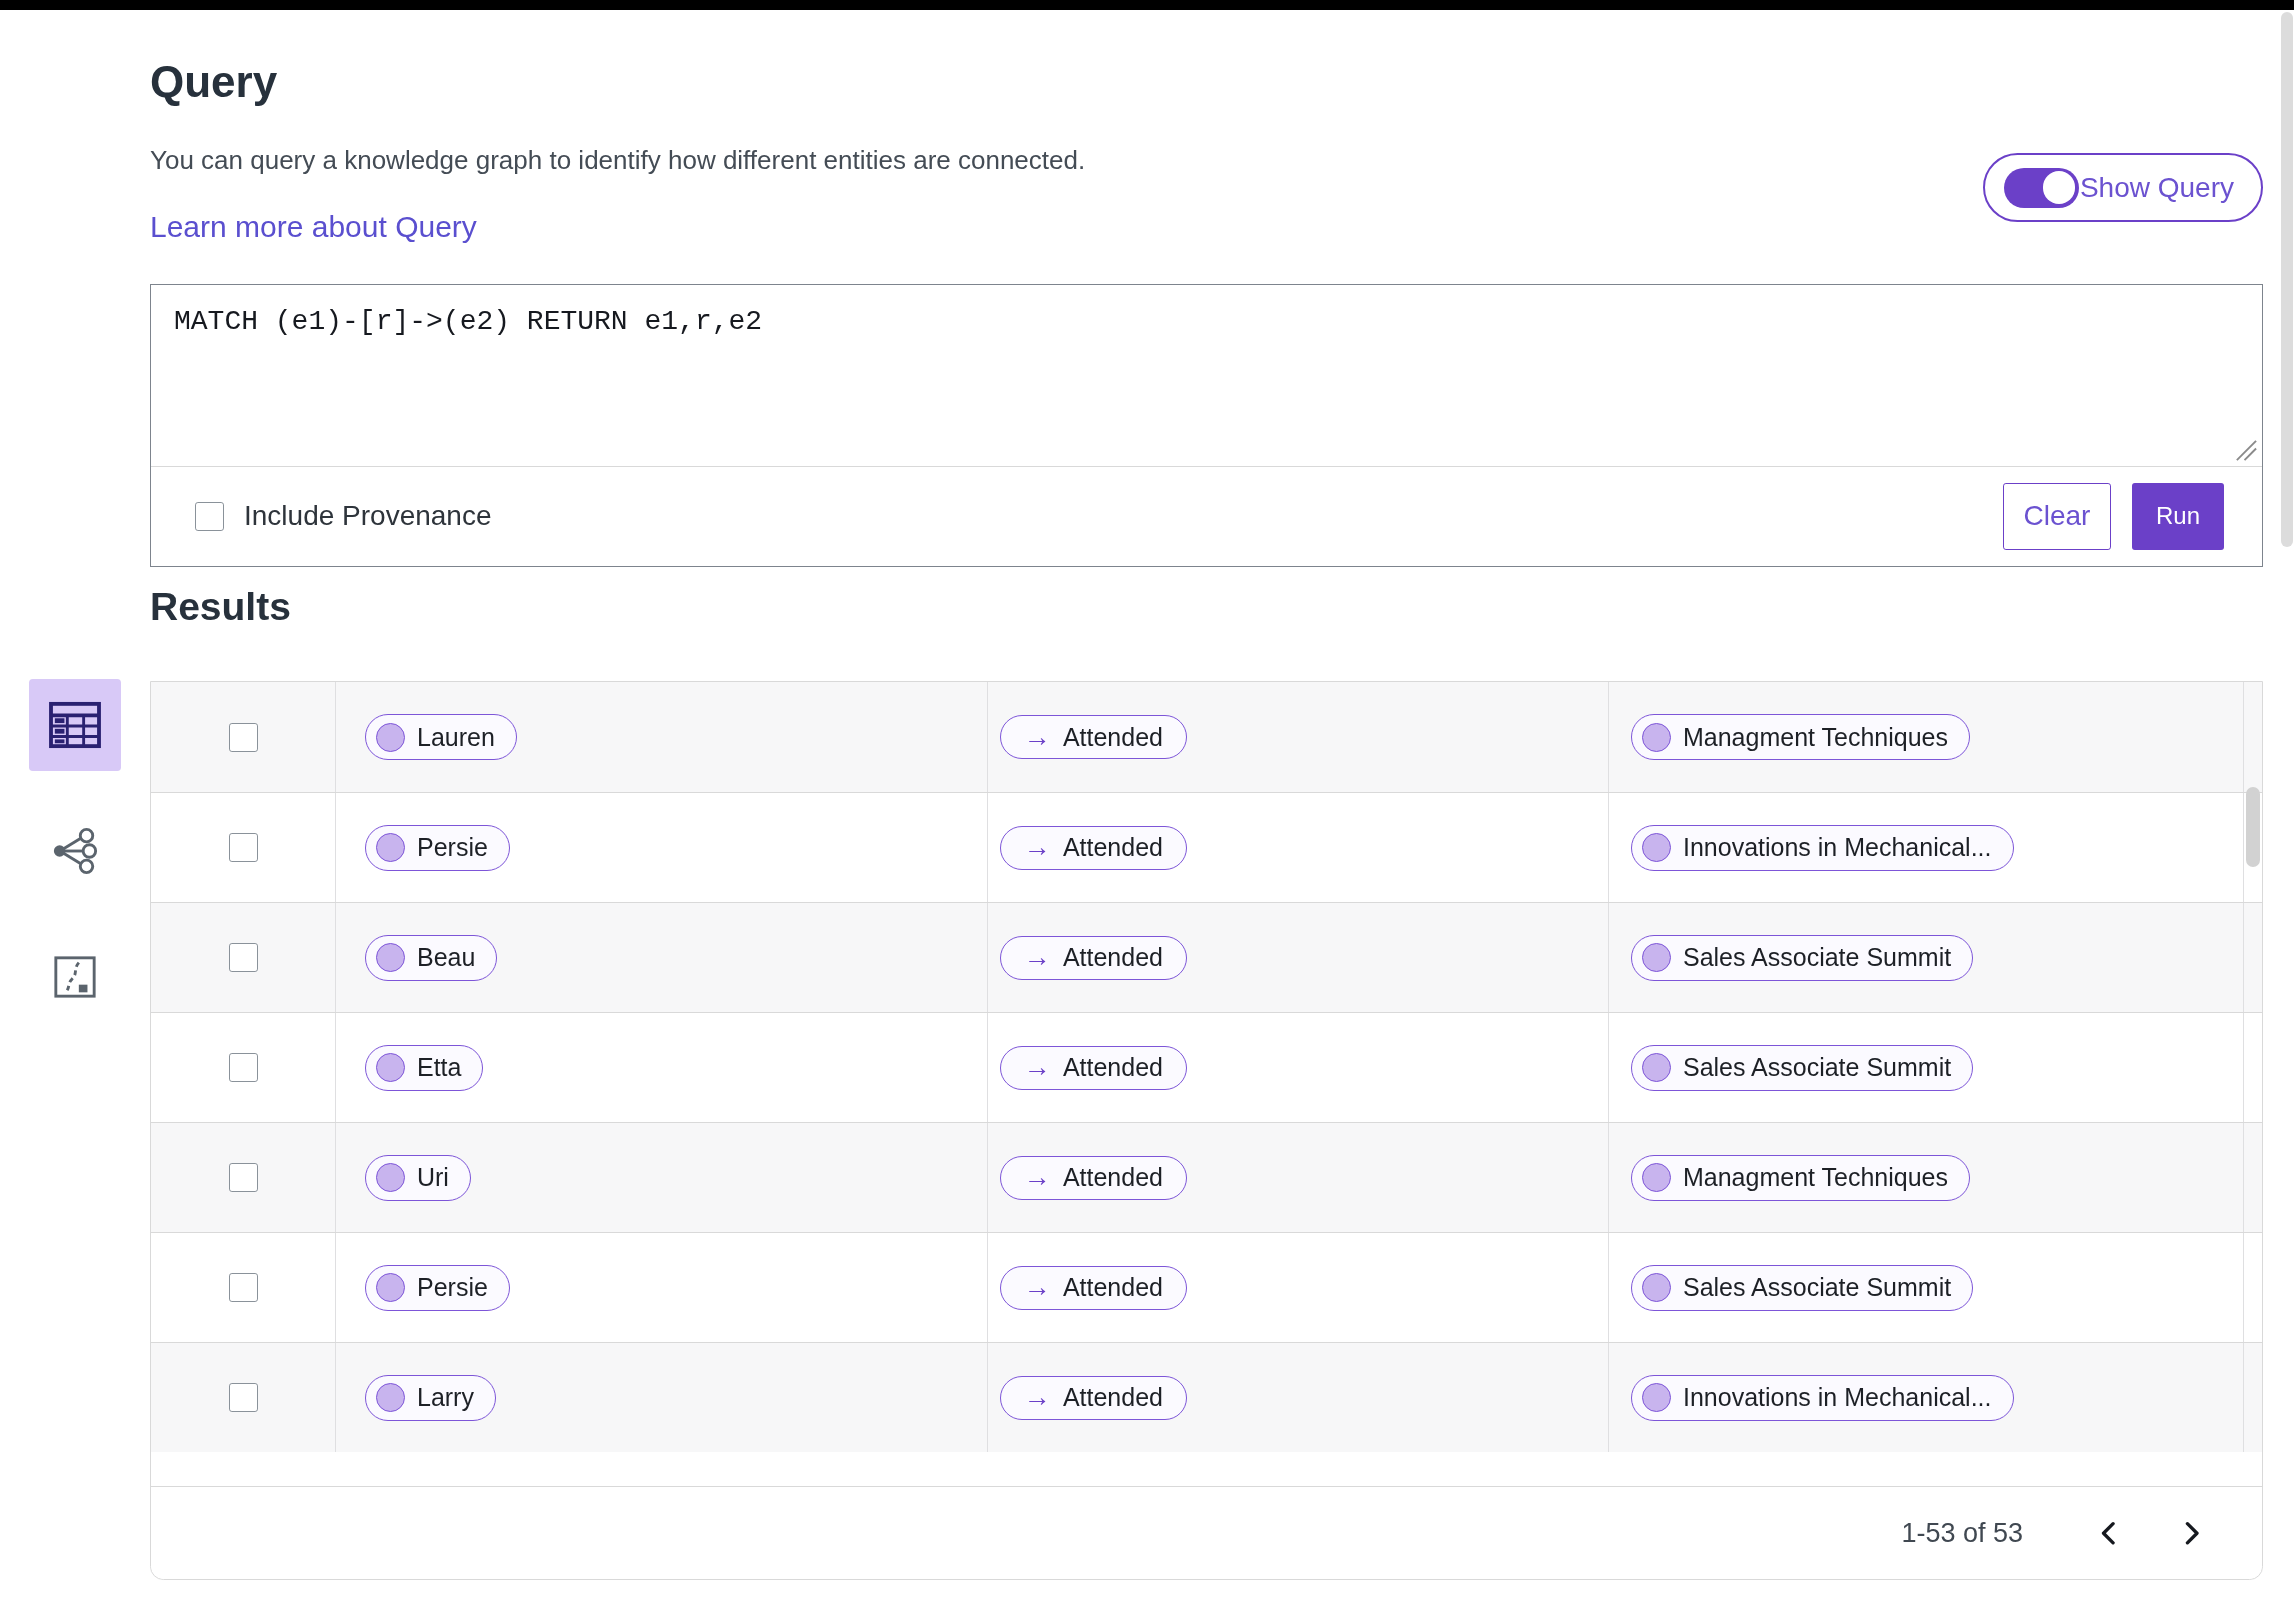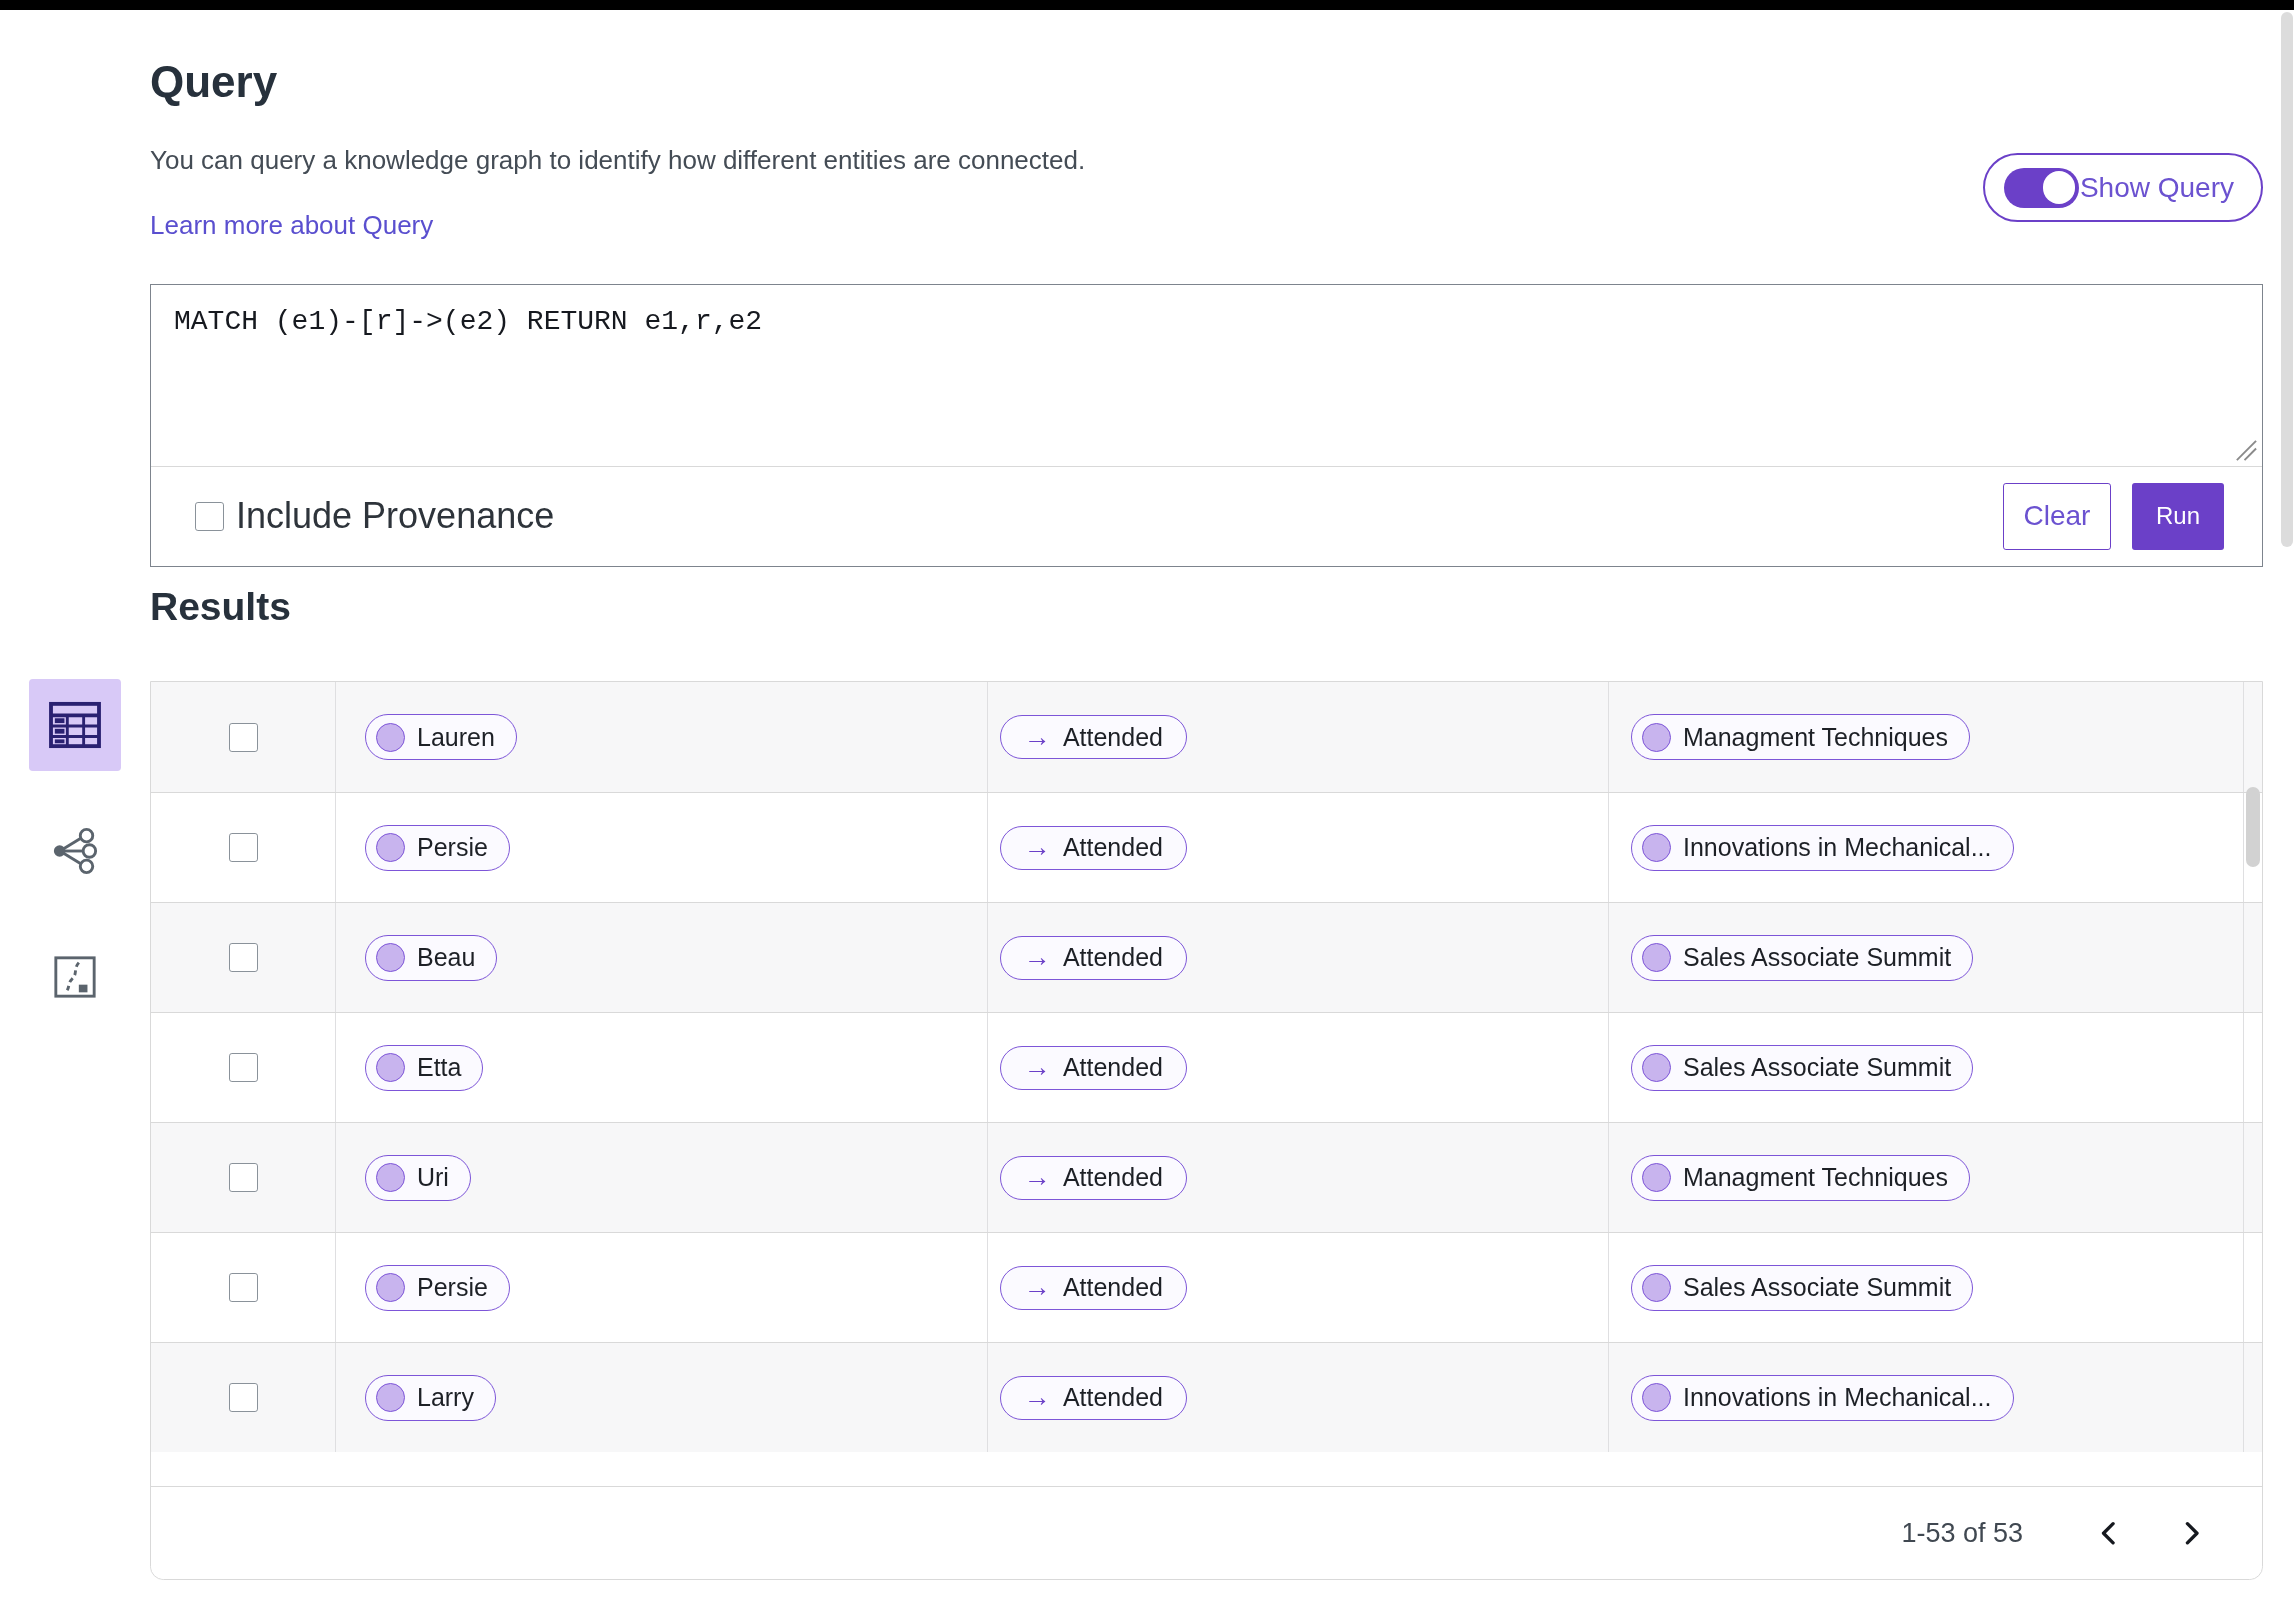--- a/index.html
+++ b/index.html
@@ -2,36 +2,36 @@
 <html><head>
 <meta charset="utf-8">
 <style>
   * { margin:0; padding:0; box-sizing:border-box; }
   html,body { width:2294px; height:1597px; background:#fff; overflow:hidden;
     font-family:"Liberation Sans", sans-serif; }
   .topbar { position:absolute; left:0; top:0; width:2294px; height:9.6px; background:#000; }
 
   .page-title { position:absolute; left:150px; top:57px; font-size:44px; font-weight:700; color:#27313c; }
   .page-desc  { position:absolute; left:150px; top:145px; font-size:26px; color:#444c55; }
-  .learn-link { position:absolute; left:150px; top:210px; font-size:26px; color:#5a4fcf; text-decoration:none; cursor:pointer; }
+  .learn-link { position:absolute; left:150px; top:210px; font-size:30px; color:#5a4fcf; text-decoration:none; cursor:pointer; }
 
   .show-query { position:absolute; right:31px; top:153px; height:69px; border:2.9px solid #6b40c8;
     border-radius:38px; display:flex; align-items:center; gap:1px; padding:0 27px 0 19px; background:#fff; cursor:pointer; }
   .toggle-track { width:75px; height:40px; border-radius:21px; background:#6b40c8; position:relative; }
   .toggle-knob  { position:absolute; right:3.8px; top:3.8px; width:32.5px; height:32.5px; border-radius:50%; background:#fff; }
   .show-query-label { font-size:28px; color:#6b52d0; }
 
   .query-panel { position:absolute; left:150px; top:284px; width:2113px; height:283px;
     border:1.9px solid #7d848d; background:#fff; }
   .query-editor { position:relative; height:182px; border-bottom:1px solid #d9d9d9; padding:21px 0 0 23px; }
   .query-code { font-family:"Liberation Mono", monospace; font-size:28px; color:#16191f; white-space:pre; }
   .resize-handle { position:absolute; right:3.8px; bottom:3.8px; }
   .query-footer { height:98px; display:flex; align-items:center; padding:0 38px 0 44px; }
   .cbx { width:29px; height:29px; border:1.9px solid #8a929a; border-radius:2.9px; background:#fff; flex:0 0 auto; cursor:pointer; }
-  .prov-label { font-size:36px; color:#2e343b; margin-left:12px; }
+  .prov-label { font-size:28px; color:#2e343b; margin-left:20px; }
   .footer-spacer { flex:1; }
   .btn-clear { width:108px; height:67px; border:1.9px solid #6b40c8; border-radius:2.9px; background:#fff;
     color:#6b52d0; font-size:28px; font-family:inherit; cursor:pointer; }
   .btn-run { width:92px; height:67px; border:none; border-radius:2.9px; background:#6b40c8;
     color:#fff; font-size:24px; font-family:inherit; margin-left:21px; cursor:pointer; }
 
   .results-title { position:absolute; left:150px; top:585px; font-size:39px; font-weight:700; color:#27313c; }
 
   .view-rail { position:absolute; left:29px; top:679px; width:92px; }
   .view-tile { width:92px; height:92px; display:flex; align-items:center; justify-content:center; cursor:pointer; border-radius:3.8px; }

